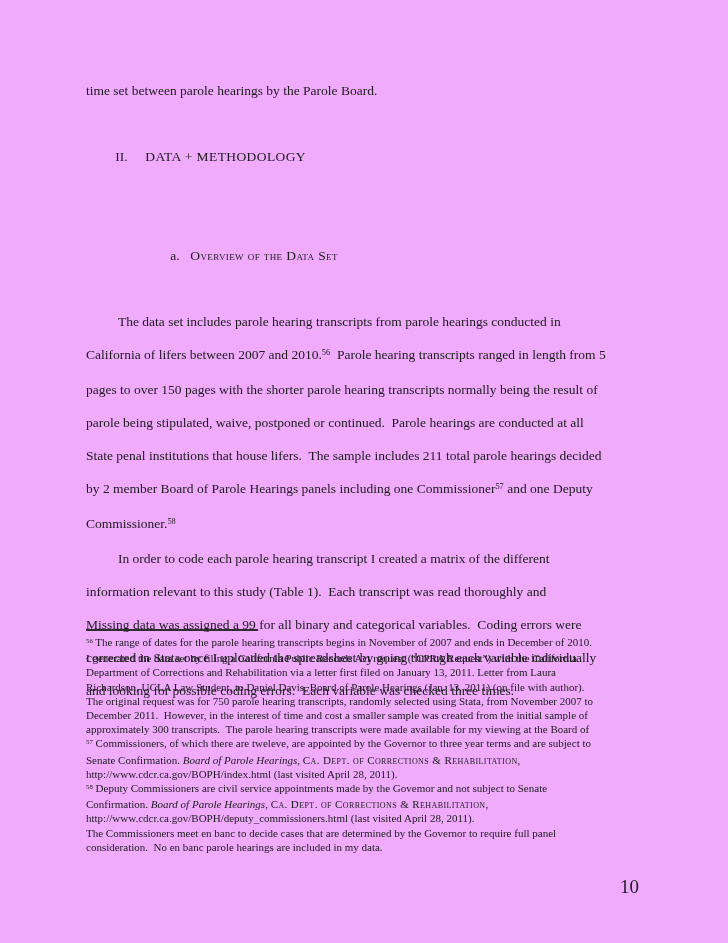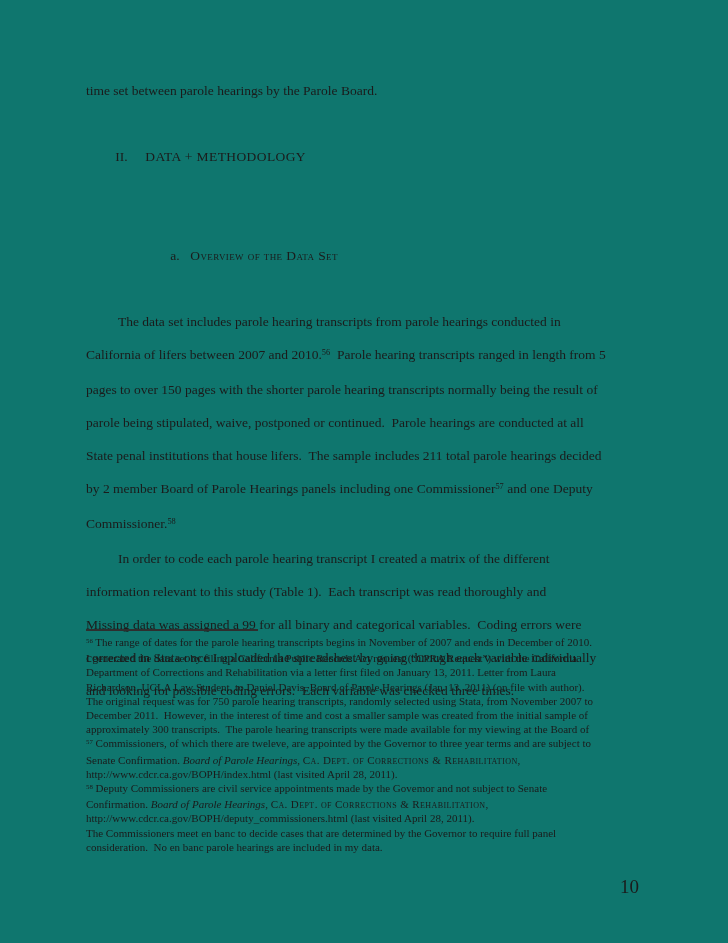--- a/index.html
+++ b/index.html
@@ -1,19 +1,19 @@
 <!DOCTYPE html>
 <html><head>
 <meta charset="utf-8">
 <style>
   html,body { margin:0; padding:0; background:#ffffff; }
   .page {
     position:relative;
     width:728px; height:943px;
-    background:#0f766e;
+    background:#f0abfc;
     color:#1b1b1b;
     font-family:"Liberation Serif","DejaVu Serif",serif;
     overflow:hidden;
   }
   .body-block {
     position:absolute; left:86px; top:74px; width:560px;
     font-size:13.5px; line-height:33px;
   }
   .bl { white-space:pre; }
   .ind { padding-left:32px; }

